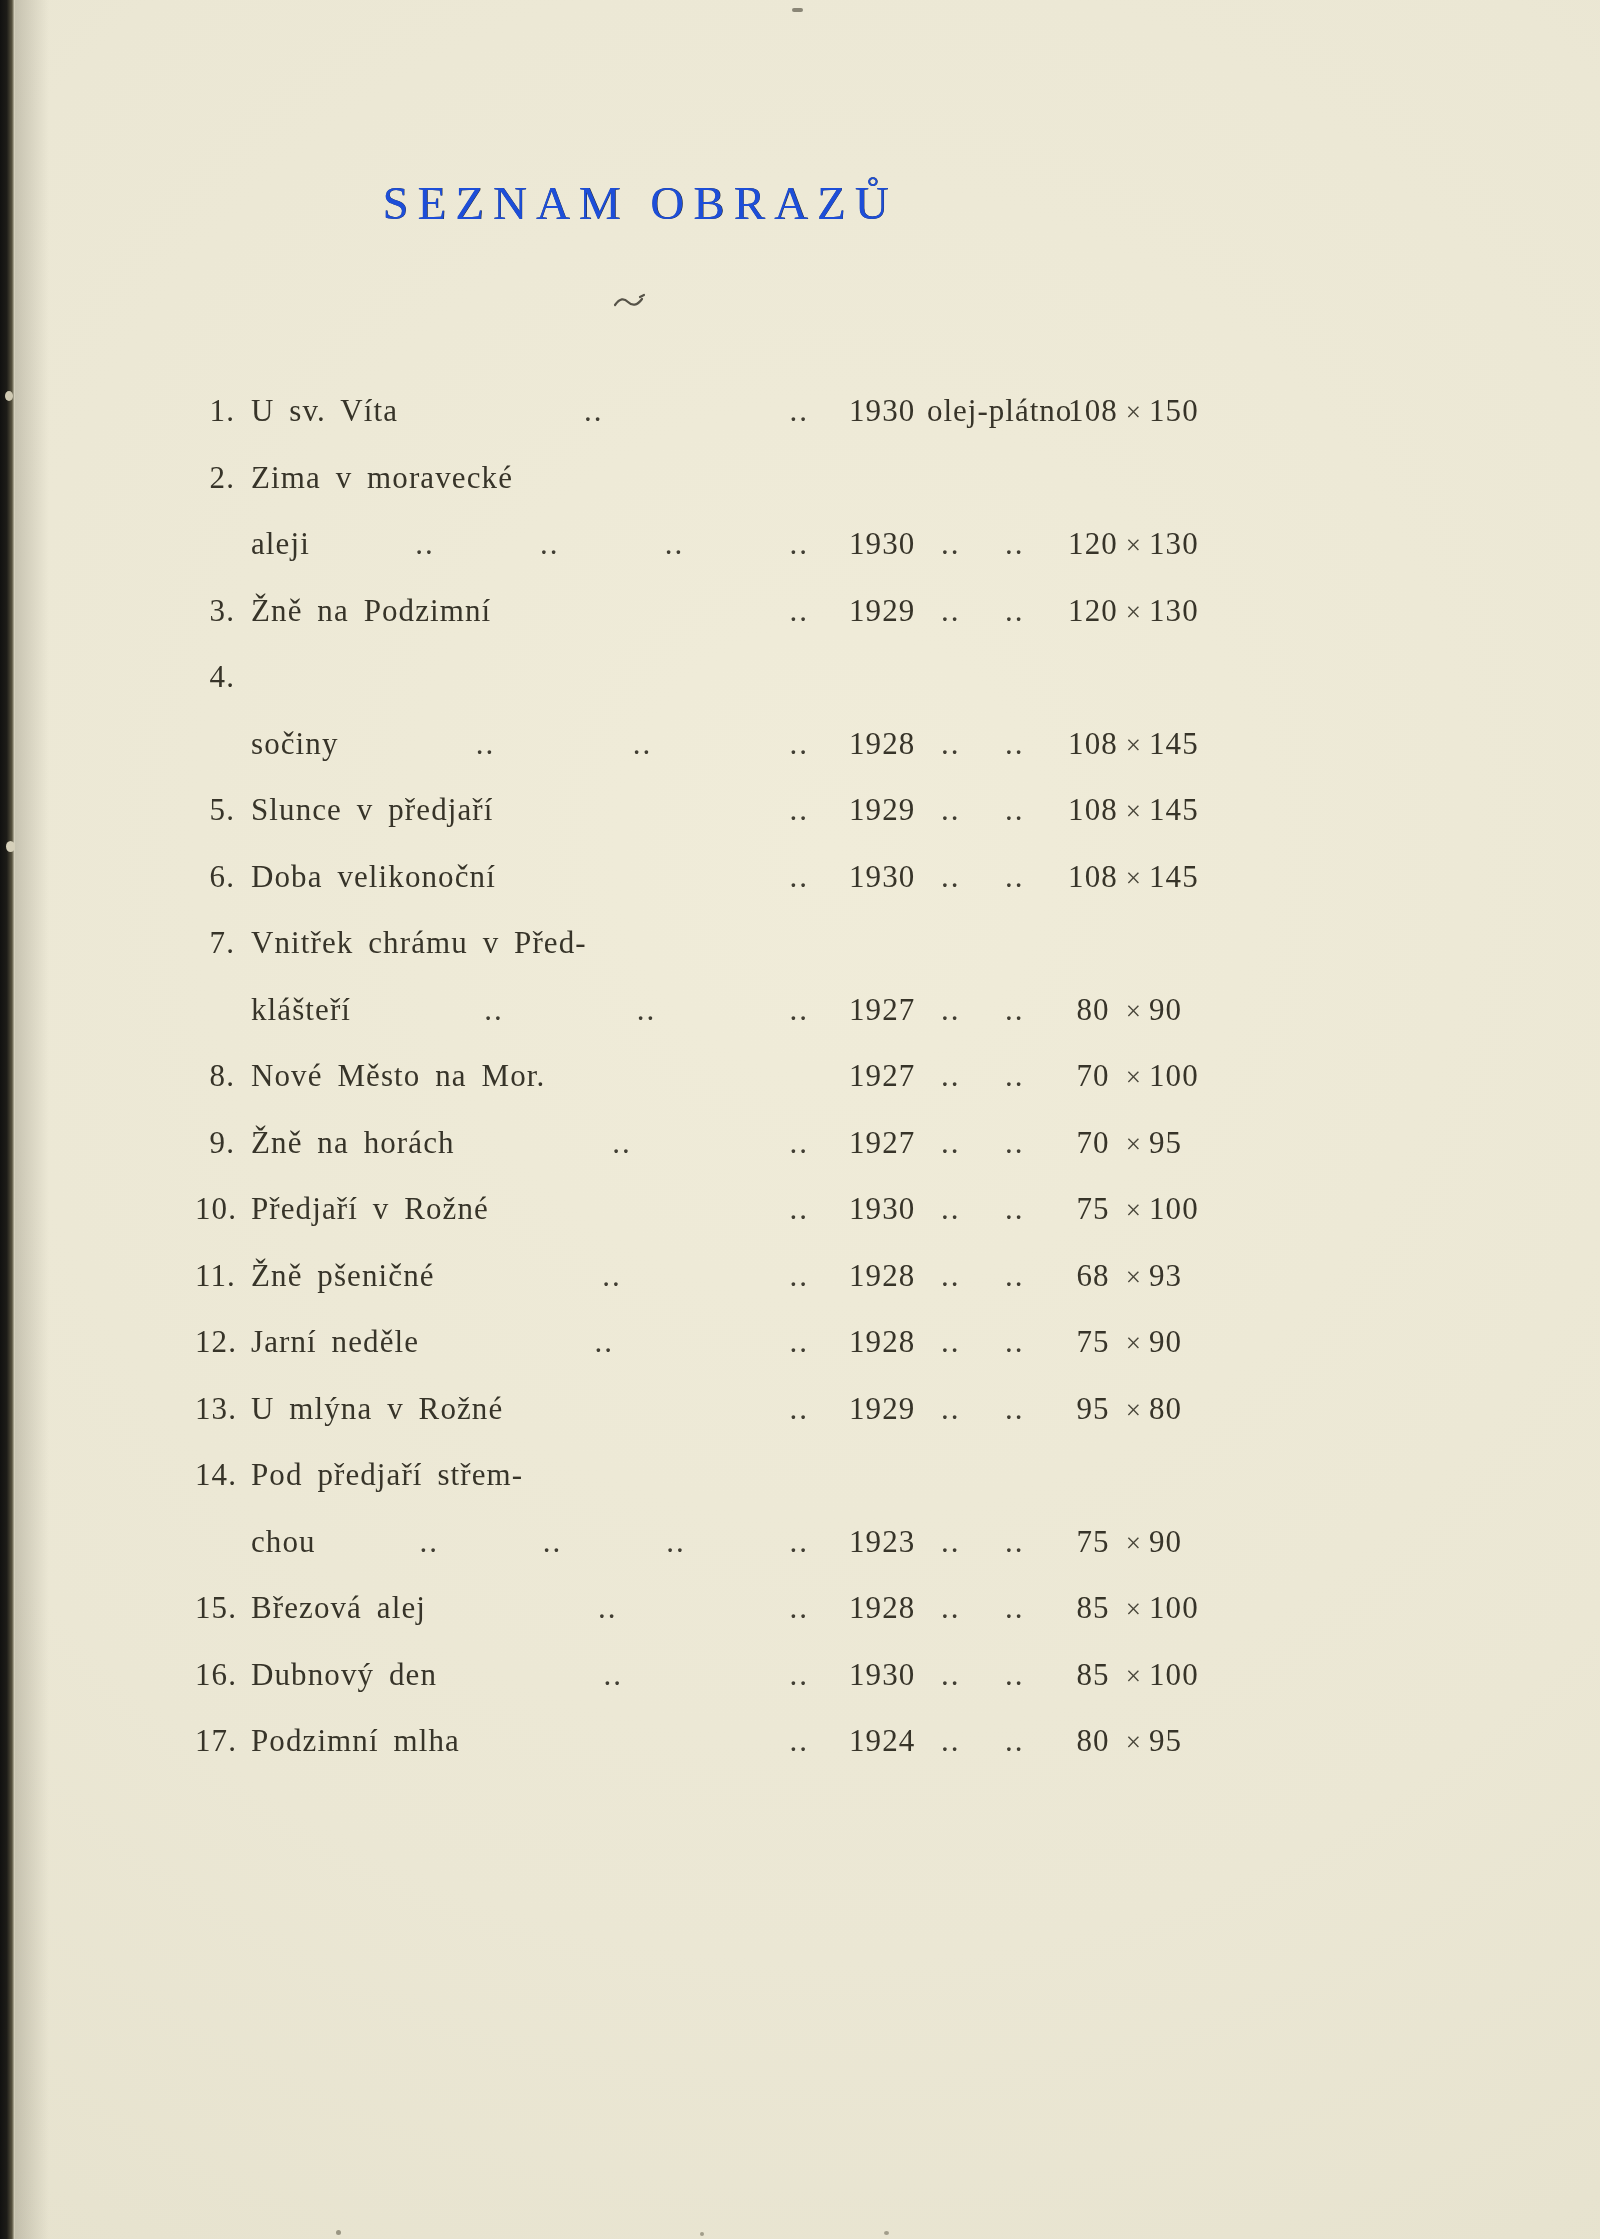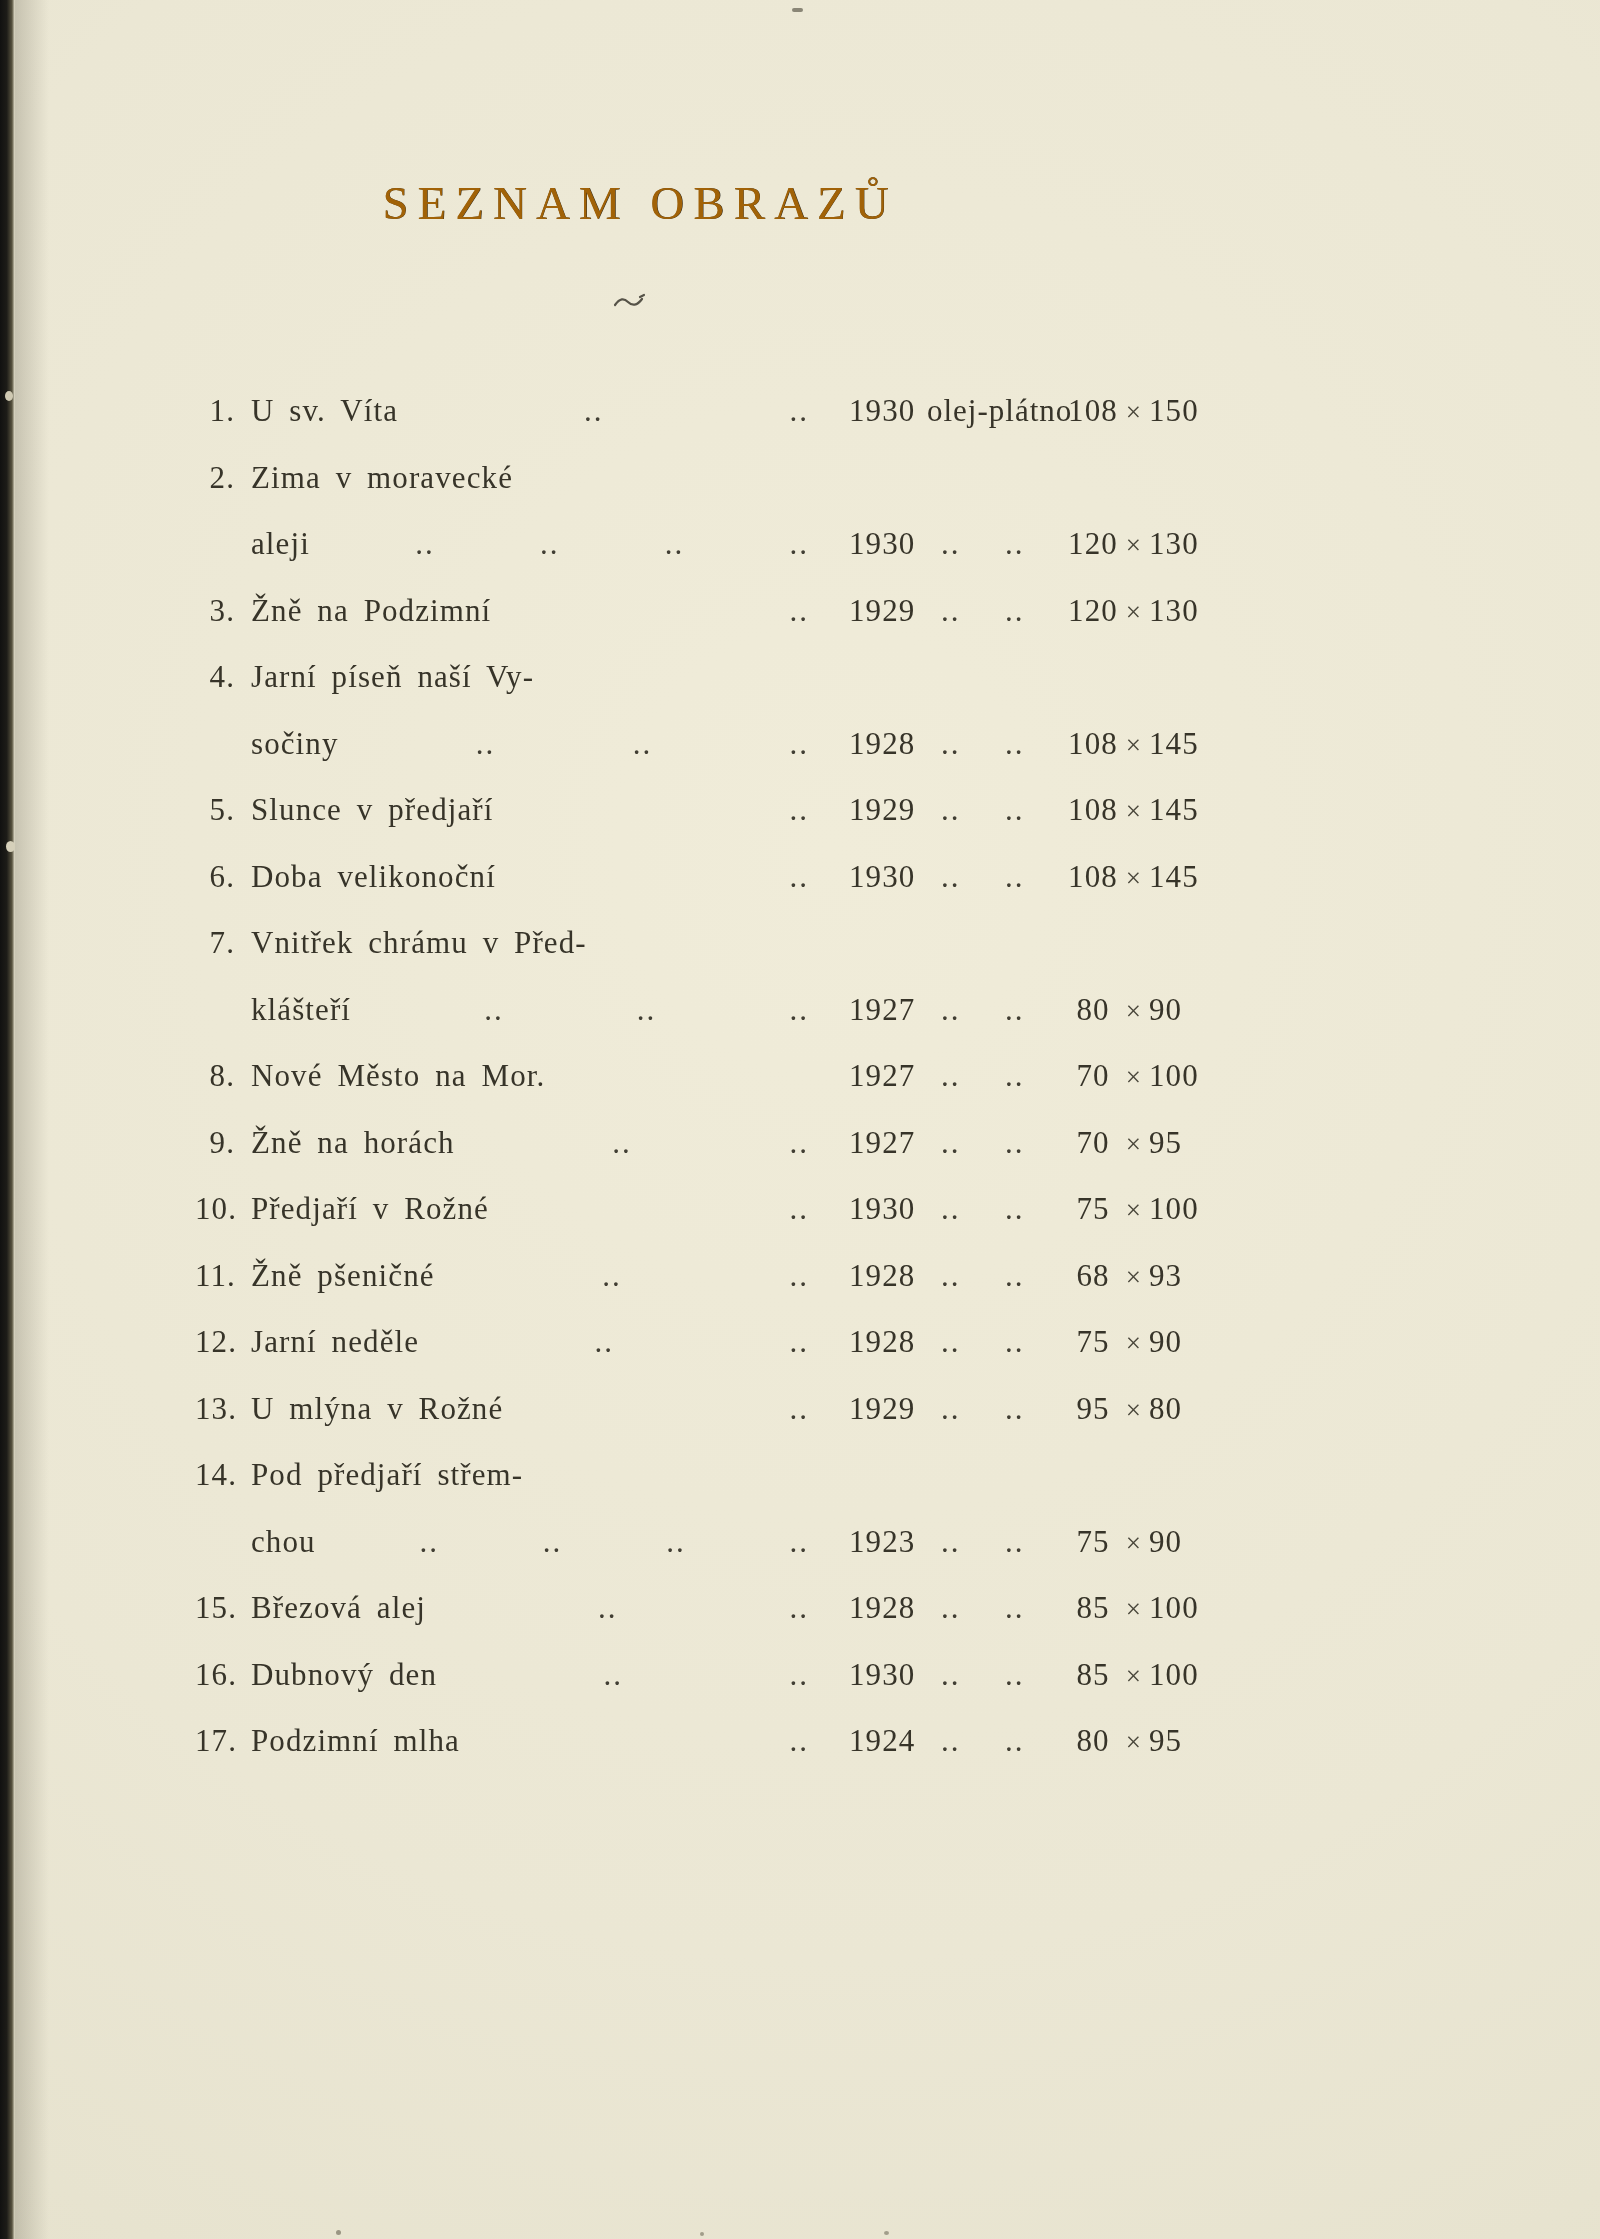--- a/index.html
+++ b/index.html
@@ -24,21 +24,21 @@
   .speck.s1{left:5px;top:391px;width:8px;height:10px;background:#cfc9b2;}
   .speck.s2{left:6px;top:841px;width:9px;height:11px;background:#d6d0ba;}
   .speck.s3{left:792px;top:8px;width:11px;height:4px;background:#8a8676;border-radius:2px;}
   .speck.s4{left:336px;top:2230px;width:5px;height:5px;background:rgba(90,85,68,.55);}
   .speck.s5{left:700px;top:2232px;width:4px;height:4px;background:rgba(90,85,68,.5);}
   .speck.s6{left:884px;top:2231px;width:5px;height:4px;background:rgba(90,85,68,.5);}
 
   .content{position:absolute;left:195px;top:0;width:1000px;color:#34312a;}
   .page-title{
     margin-top:176px;text-align:center;transform:translateX(-55px);
-    font-size:47px;letter-spacing:9px;color:#a16207;
+    font-size:47px;letter-spacing:9px;color:#1d4ed8;
     text-shadow:0.4px 0 0 #2c2a24;
     white-space:nowrap;
   }
   .ornament{margin-top:62px;margin-left:418px;height:26px;opacity:.85;}
 
   .list{margin-top:60px;font-size:31px;letter-spacing:1.1px;word-spacing:6px;color:#373429;}
   .row{
     display:grid;
     grid-template-columns:56px 598px 92px 64px 62px 122px;
     align-items:center;
@@ -127,21 +127,20 @@
         <div class="mid">..</div>
         <div class="mid">..</div>
         <div class="size">
           <span class="w">120</span>
           <span class="x">×</span>
           <span class="h">130</span>
         </div>
       </div>
       <div class="row">
         <div class="num">4.</div>
-        <div class="precell">Jarní píseň naší Vy-</div>
       </div>
       <div class="row">
         <div class="num"></div>
         <div class="titlecell">
           <span class="t">sočiny</span>
           <span class="dotgroup">..</span>
           <span class="dotgroup">..</span>
           <span class="dotgroup">..</span>
         </div>
         <div class="year">1928</div>

